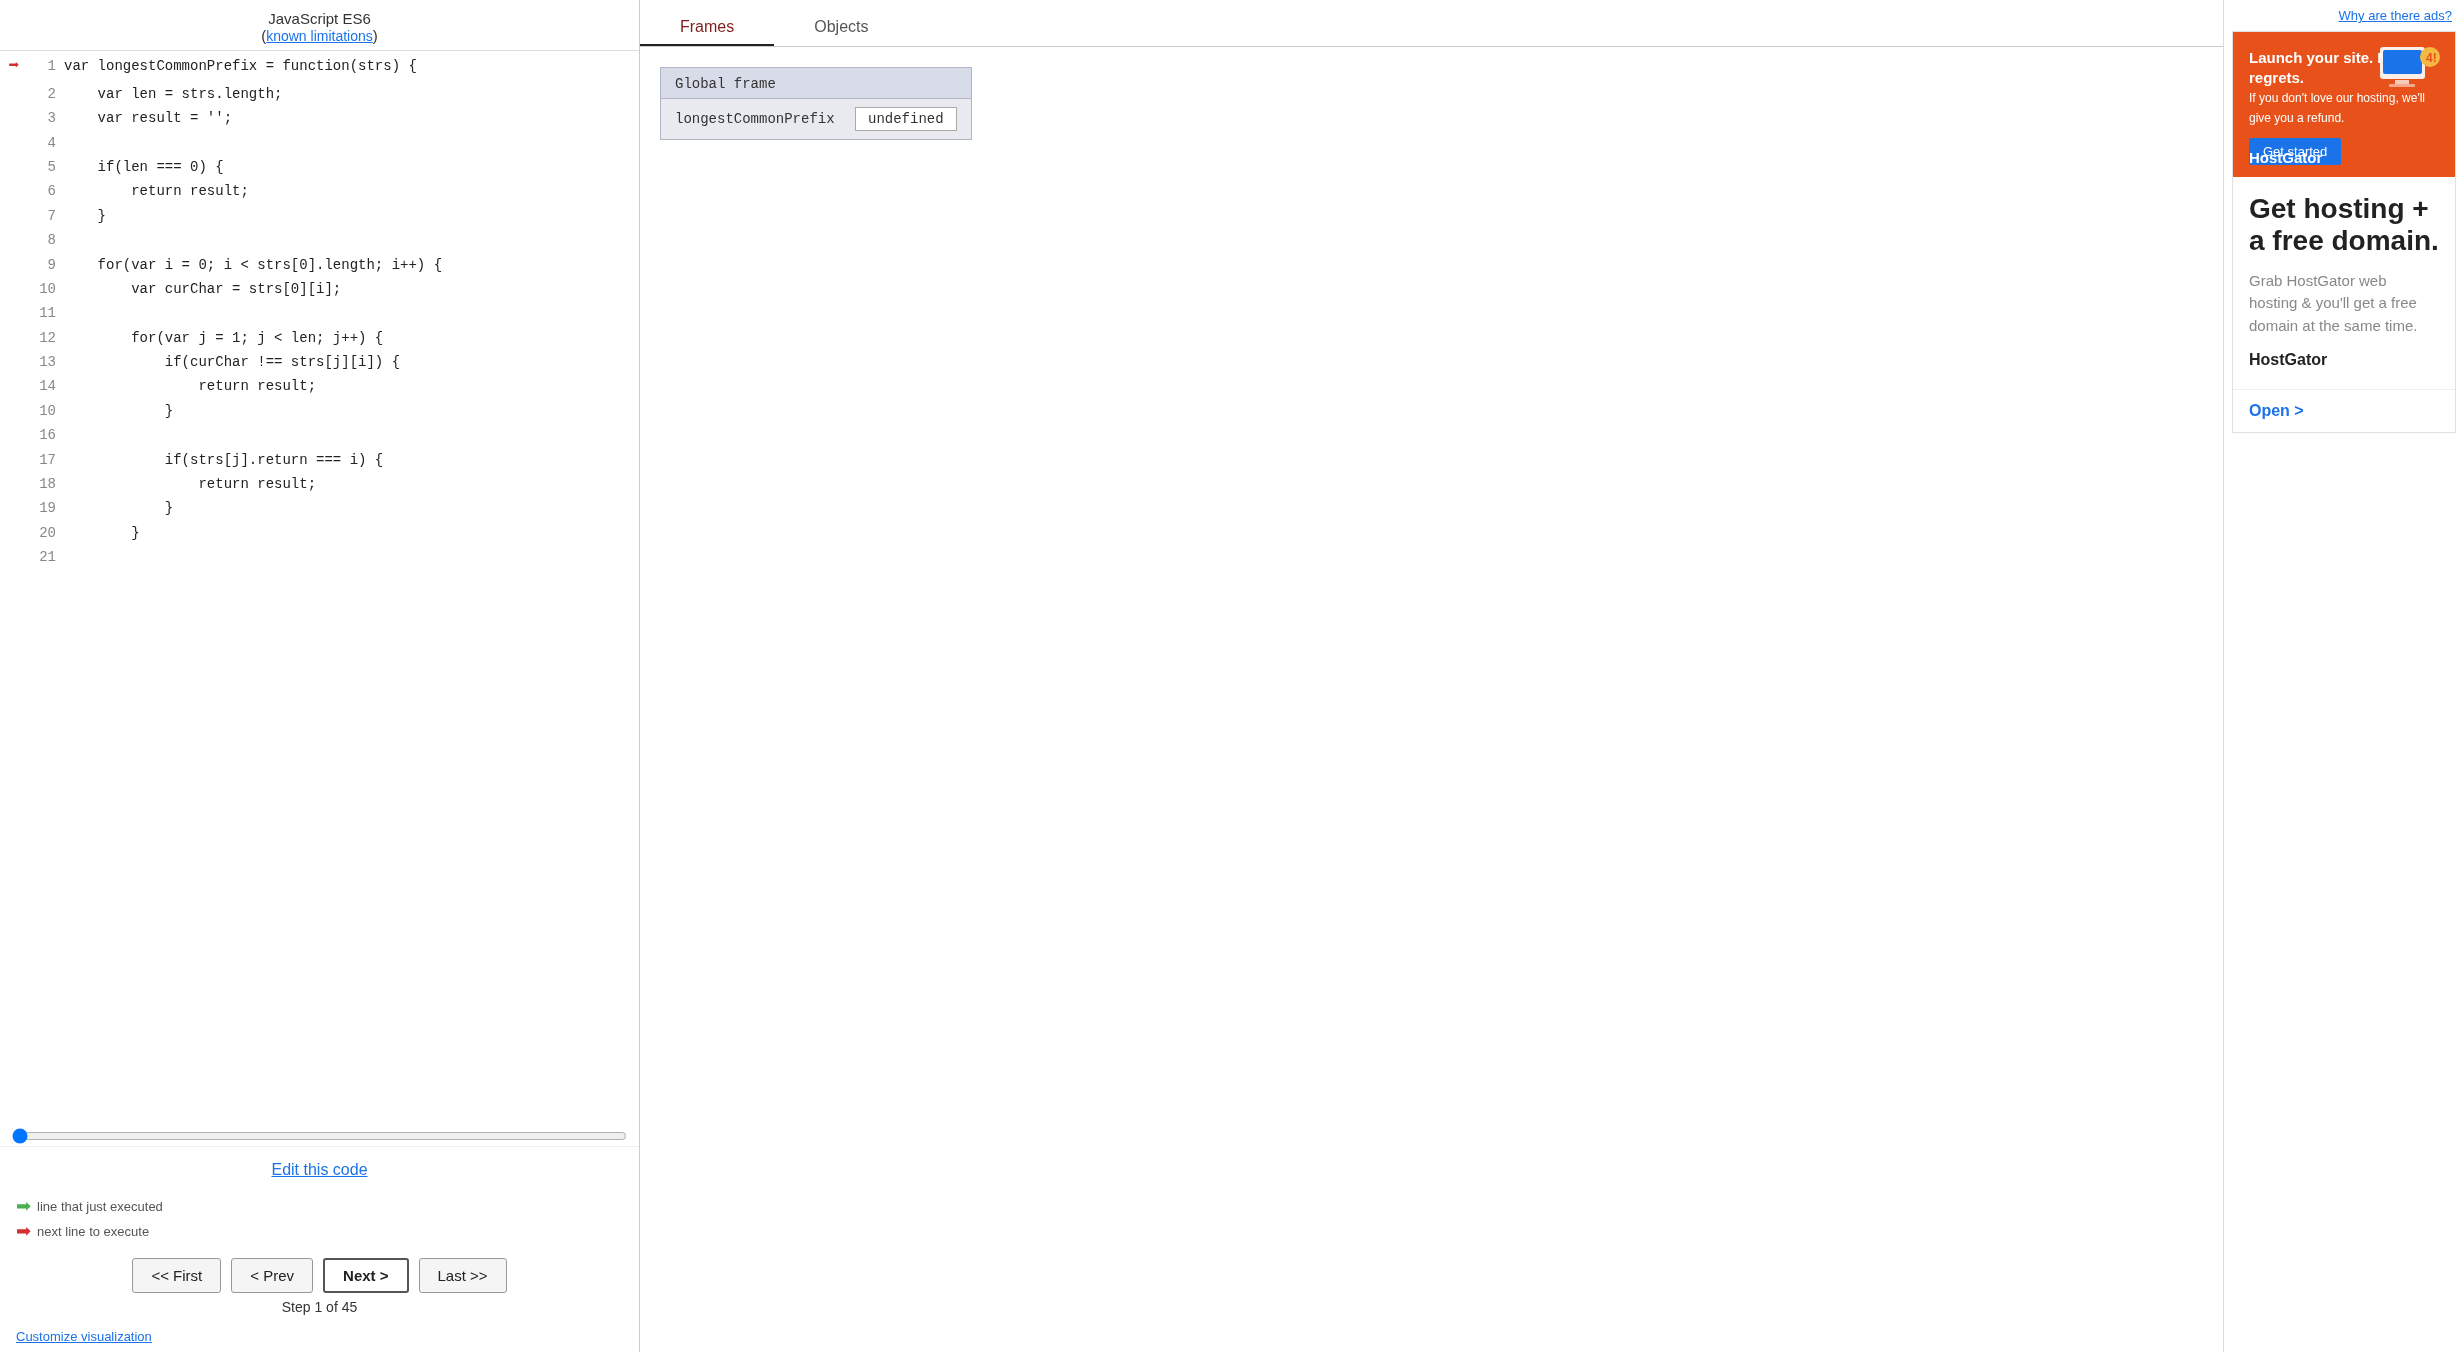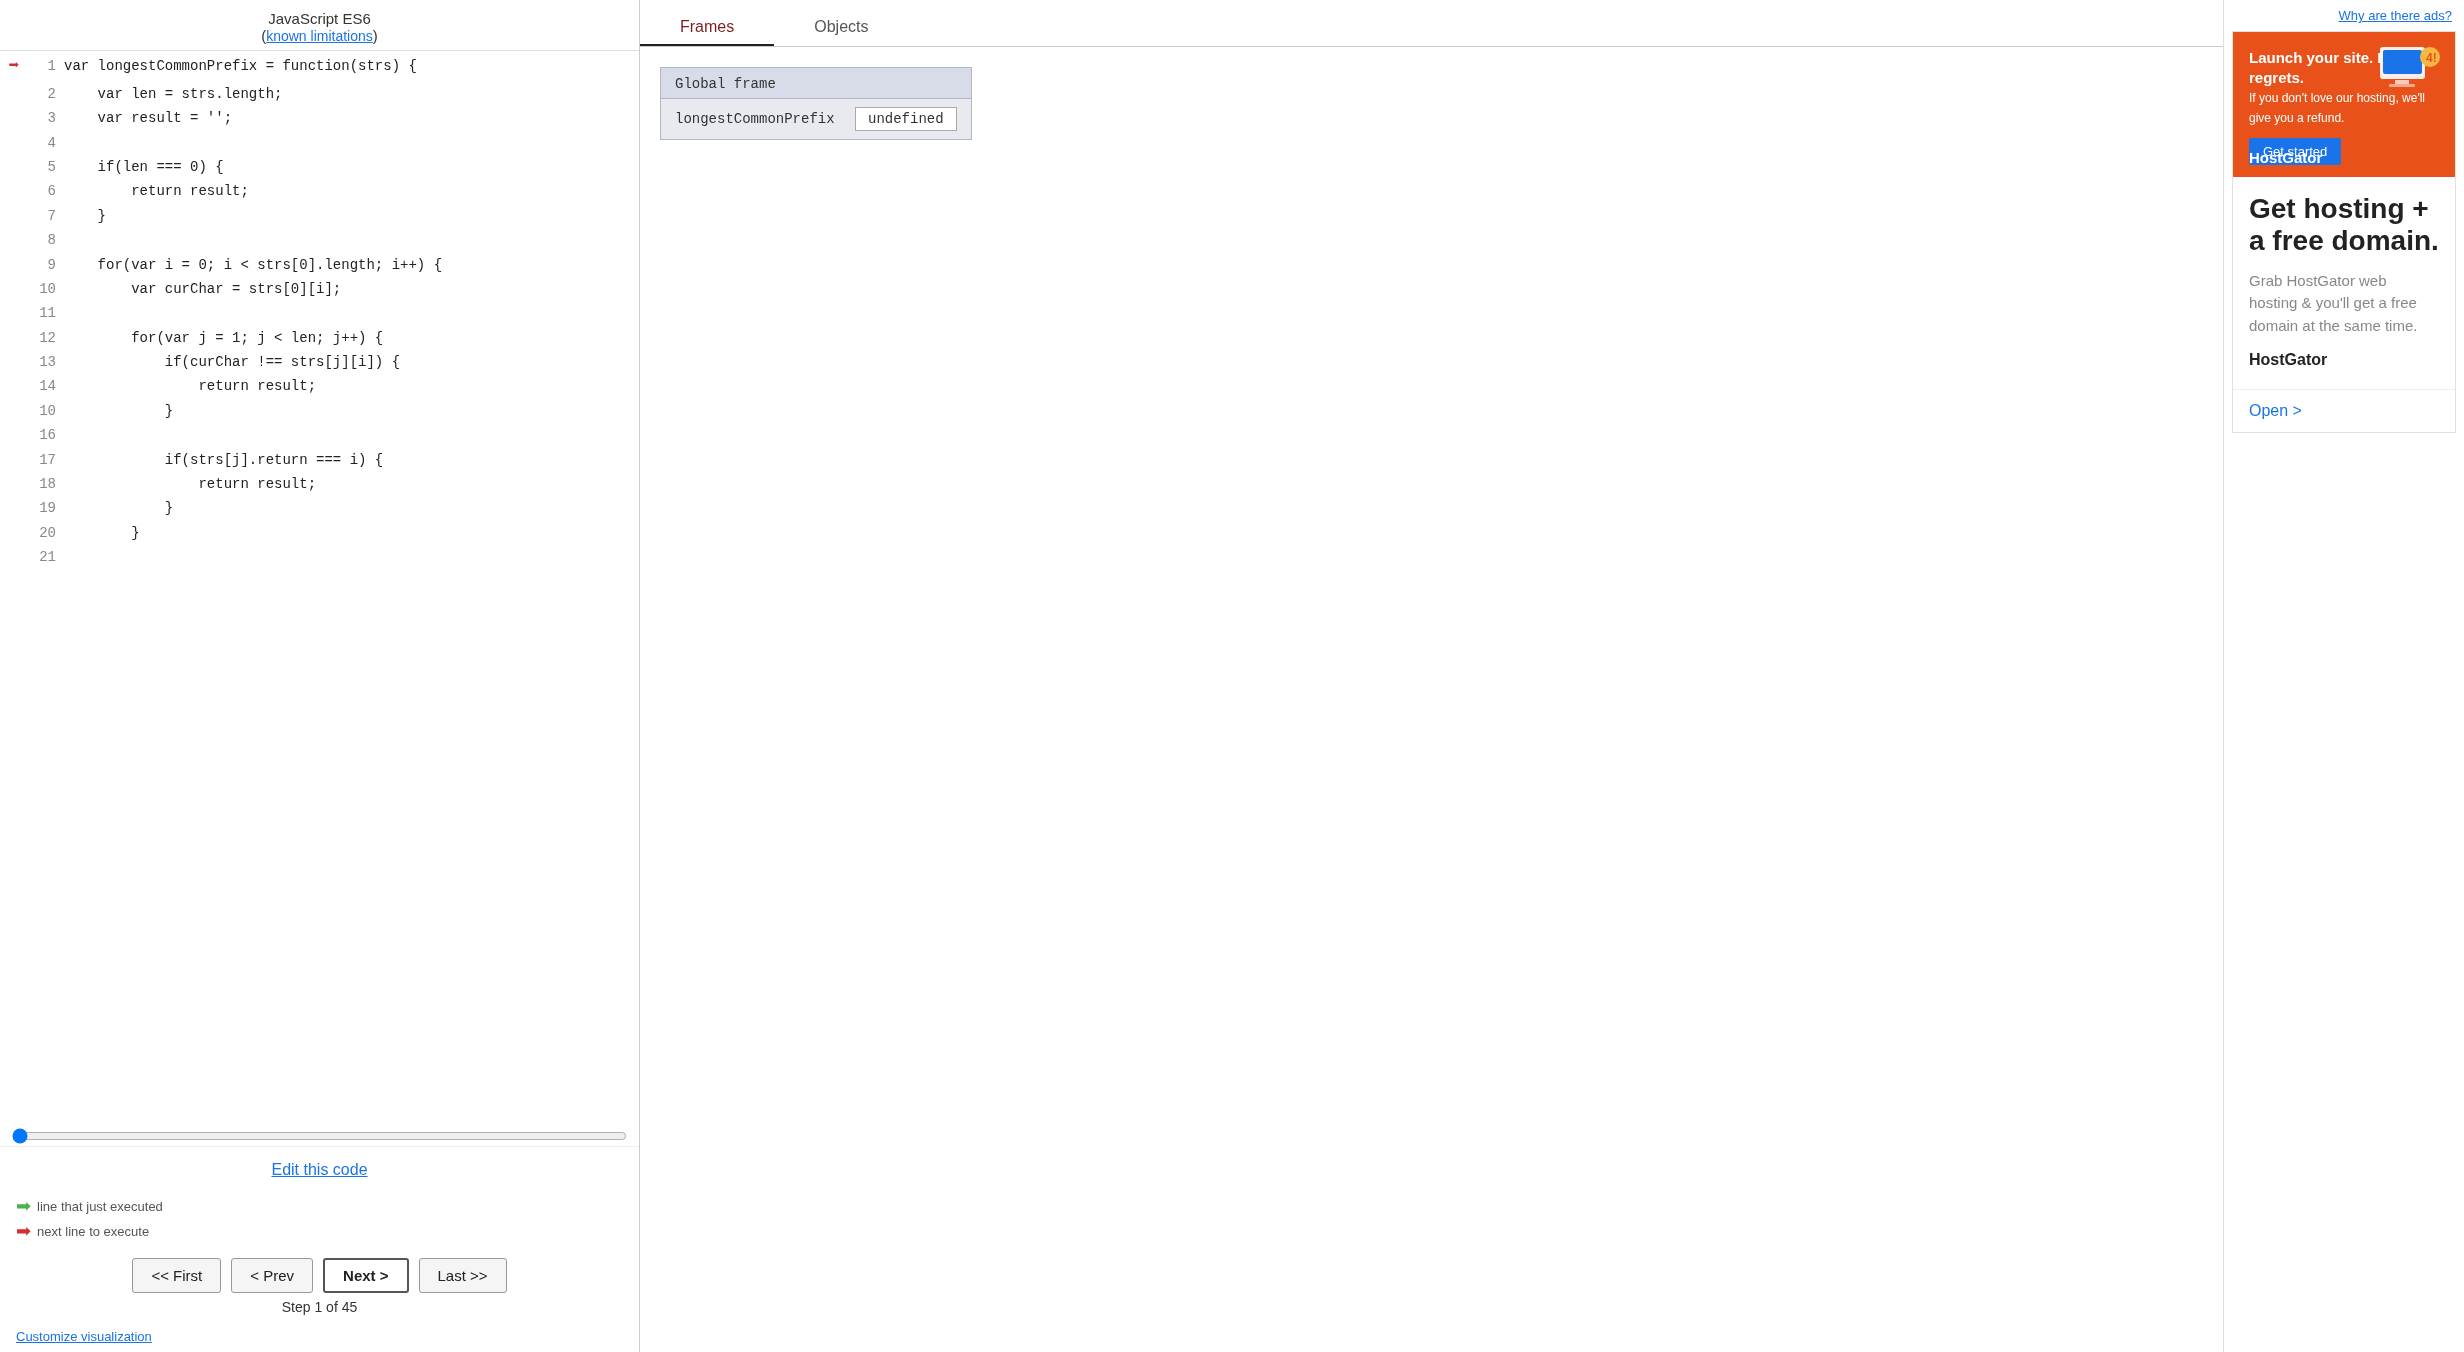--- a/index.html
+++ b/index.html
@@ -339,20 +339,21 @@
       display: flex;
       justify-content: space-between;
       align-items: center;
     }
 
     .ad-open-link {
       color: #1a73e8;
       font-size: 16px;
       text-decoration: none;
       cursor: pointer;
+      font-weight: bold;
     }
 
     
     .code-scroll-bar {
       padding: 4px 12px 0 12px;
     }
 
     .code-scroll-bar input[type=range] {
       width: 100%;
       height: 12px;

